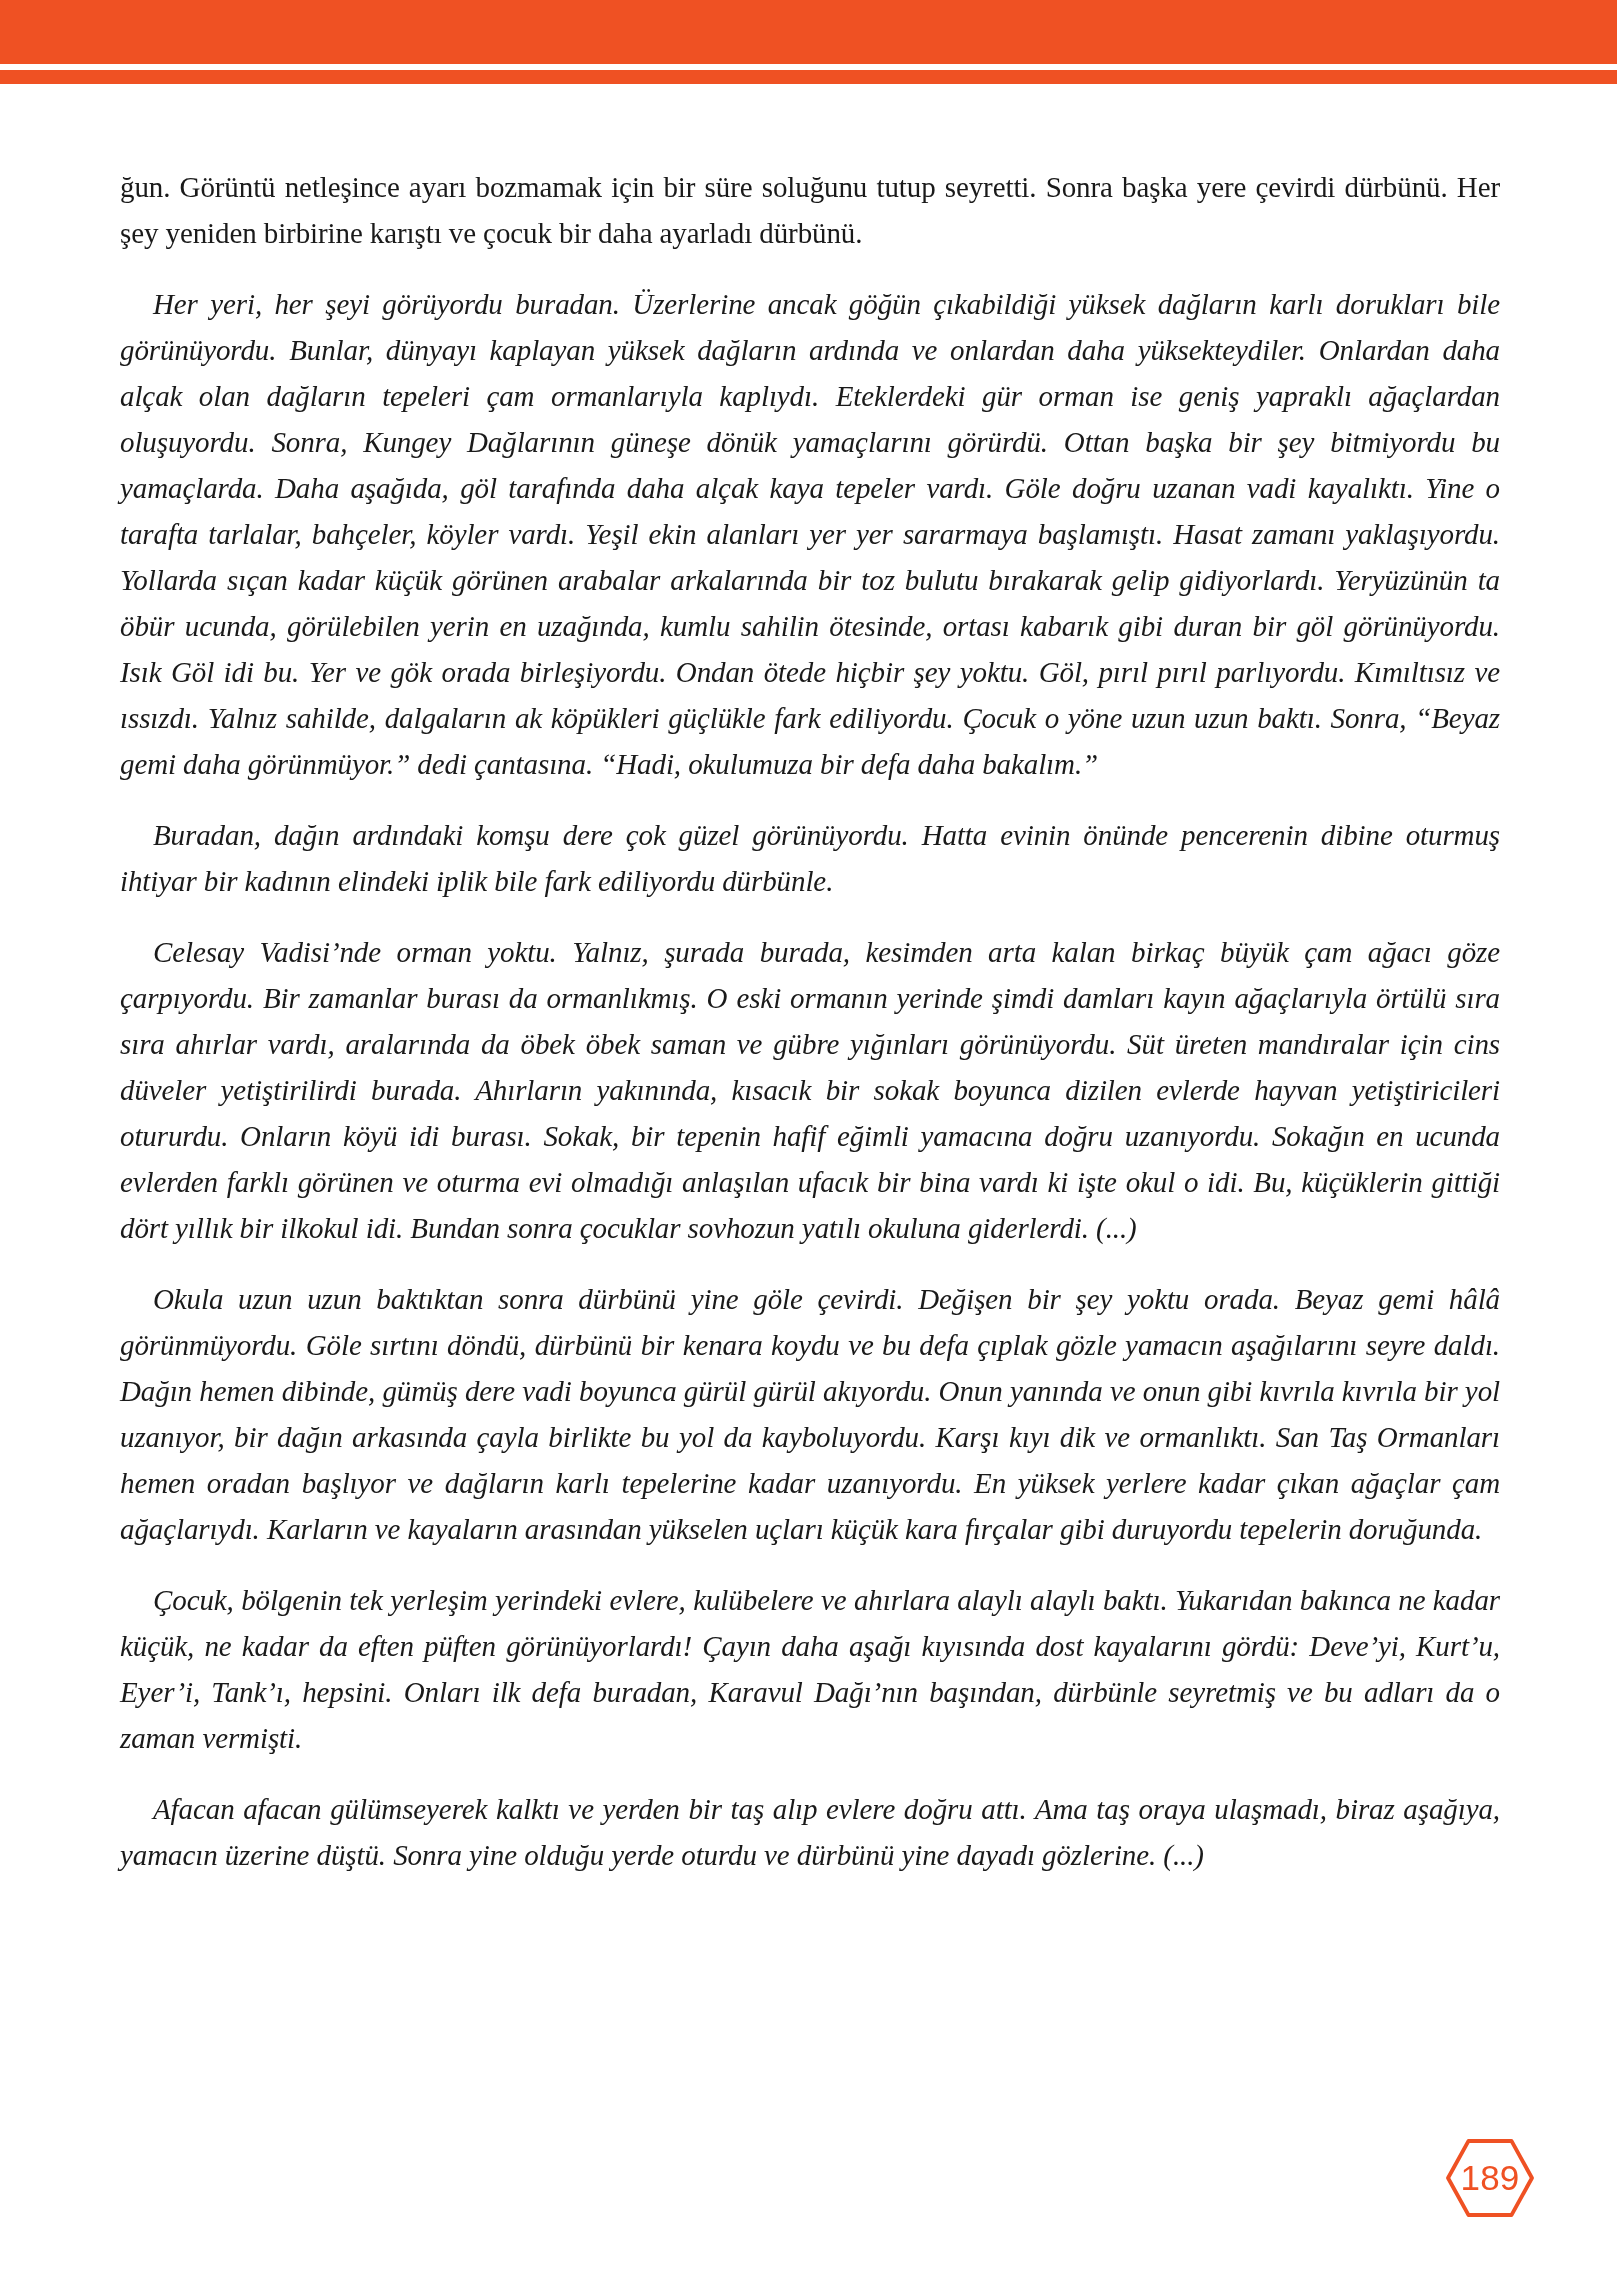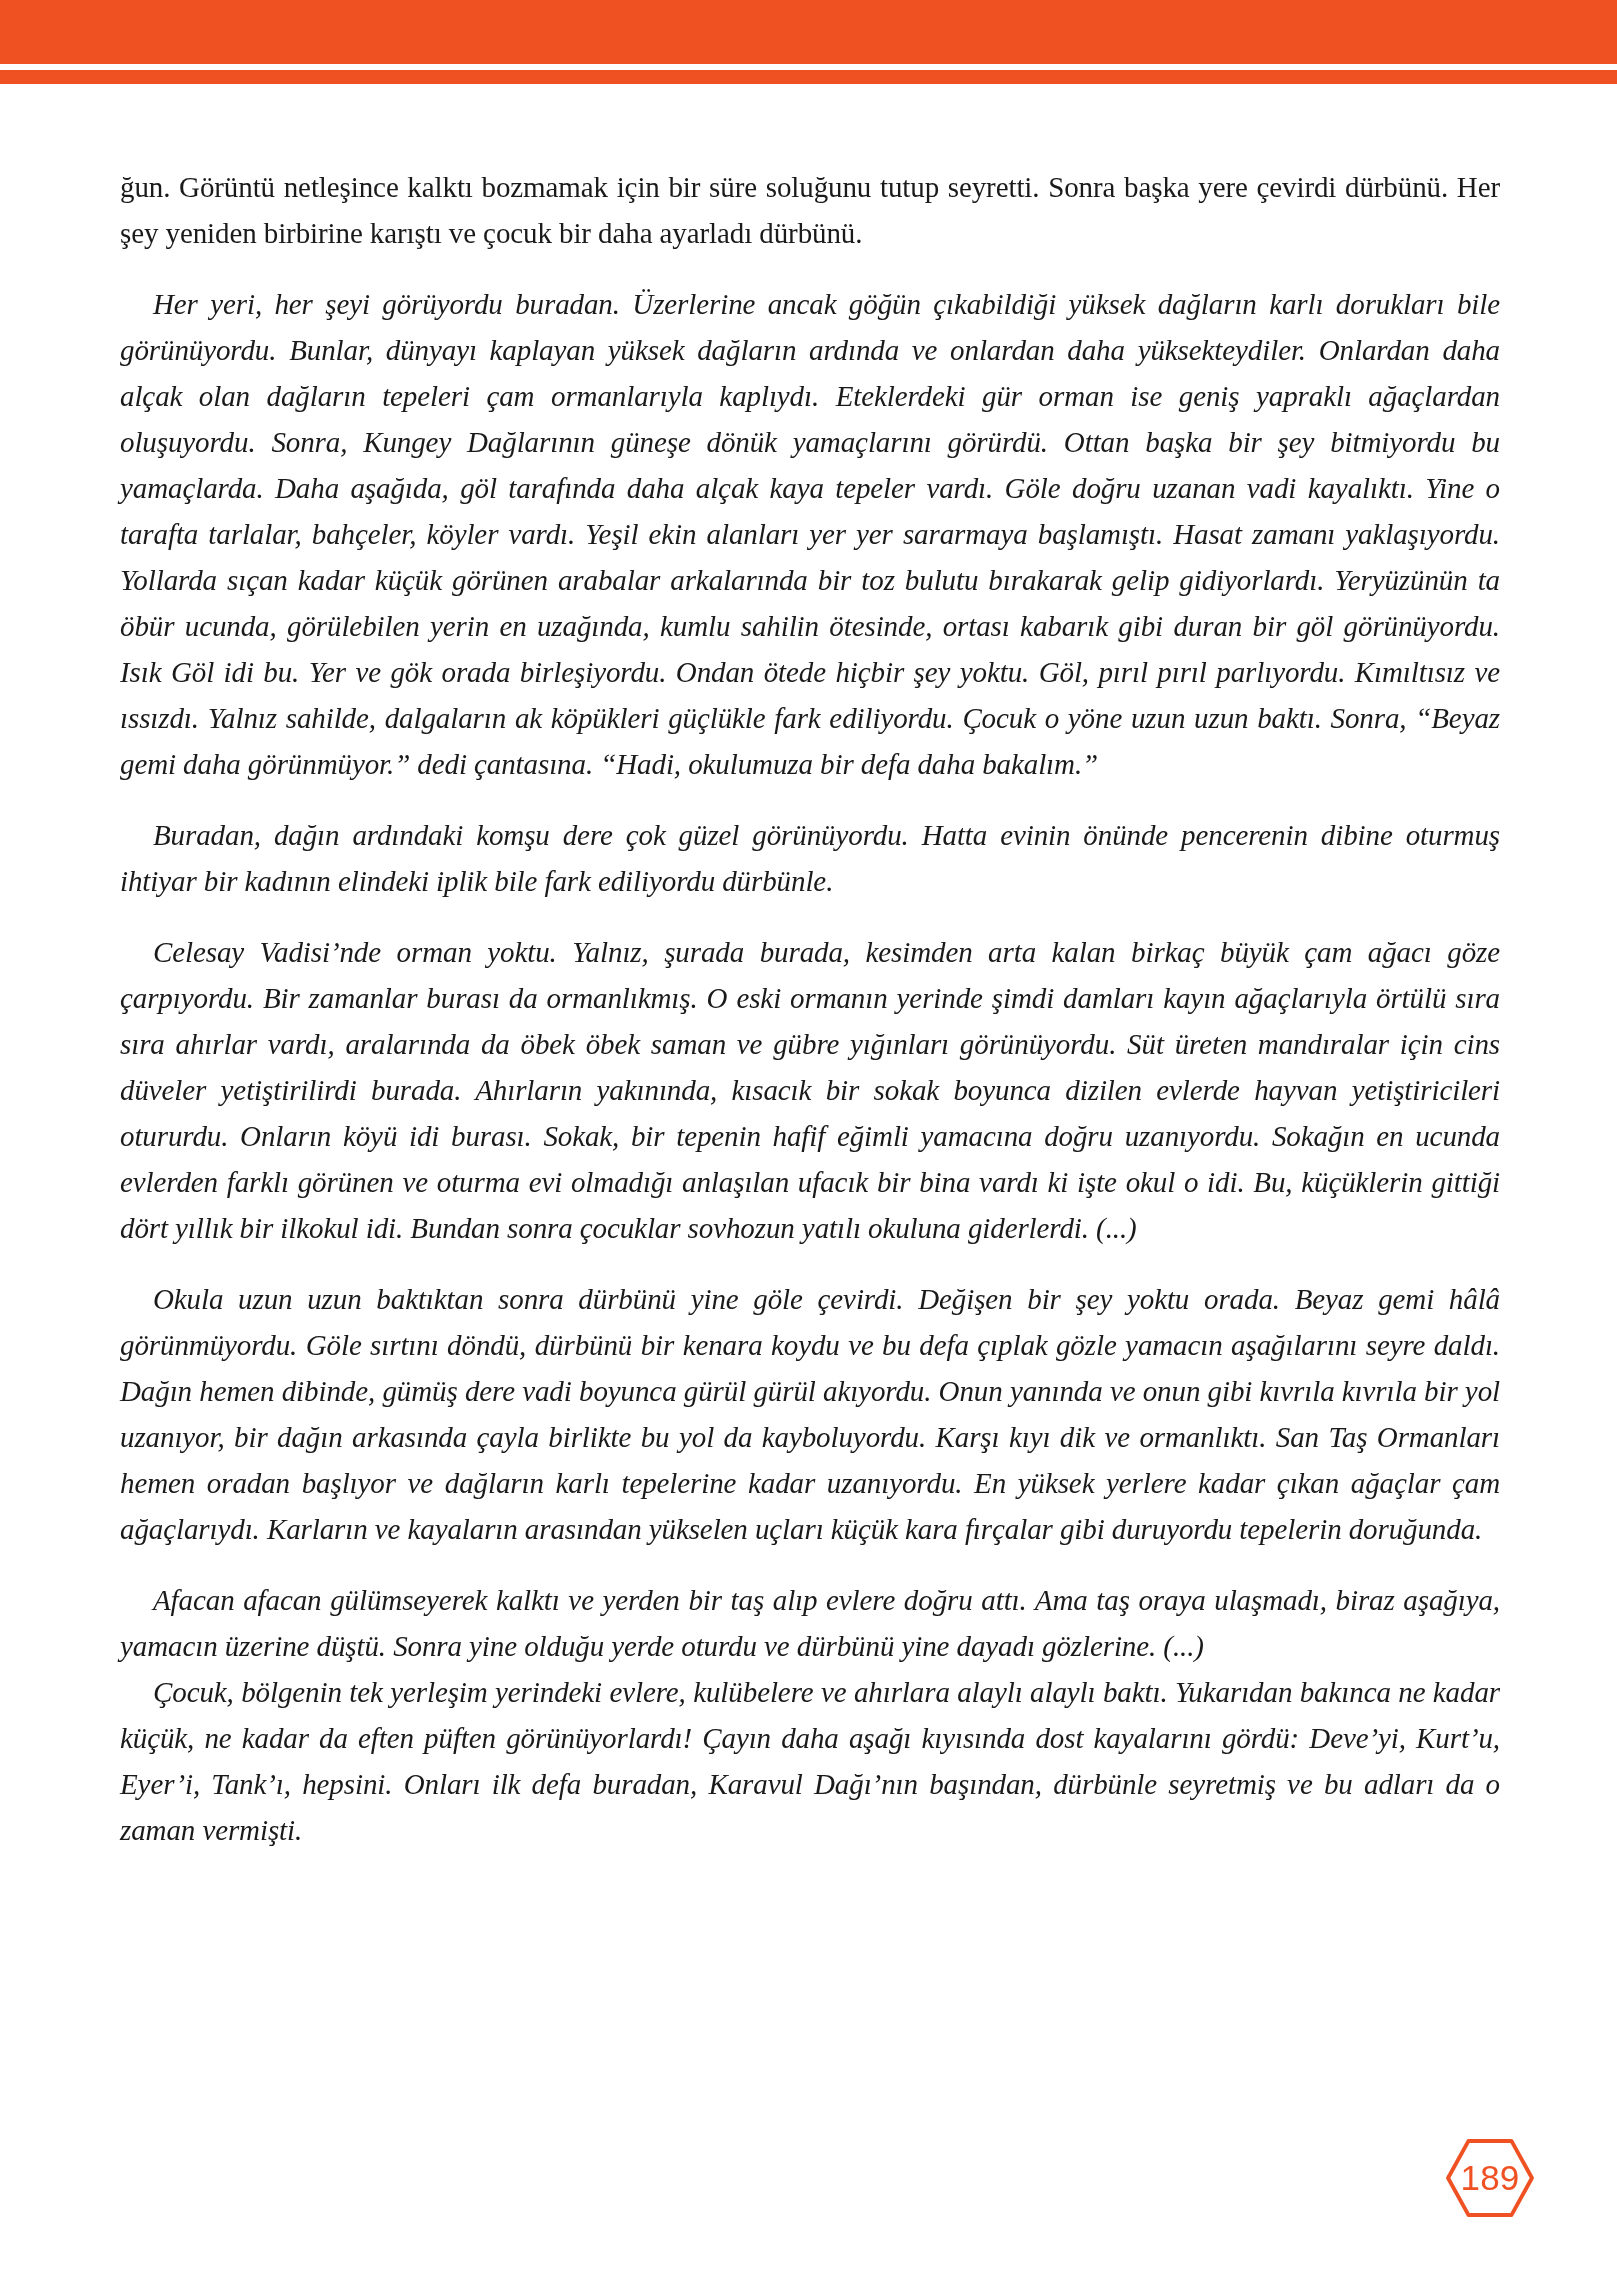--- a/index.html
+++ b/index.html
@@ -98,33 +98,33 @@
 </style>
 </head>
 <body>
 
 <div class="top-band"></div>
 <div class="band-rule-white"></div>
 <div class="band-rule-lower"></div>
 
 <div class="page-body">
 
-  <p class="para">ğun. Görüntü netleşince kalktı bozmamak için bir süre soluğunu tutup seyretti. Sonra başka yere çevirdi dürbünü. Her şey yeniden birbirine karıştı ve çocuk bir daha ayarladı dürbünü.</p>
+  <p class="para">ğun. Görüntü netleşince ayarı bozmamak için bir süre soluğunu tutup seyretti. Sonra başka yere çevirdi dürbünü. Her şey yeniden birbirine karıştı ve çocuk bir daha ayarladı dürbünü.</p>
 
   <p class="para indent">Her yeri, her şeyi görüyordu buradan. Üzerlerine ancak göğün çıkabildiği yüksek dağların karlı dorukları bile görünüyordu. Bunlar, dünyayı kaplayan yüksek dağların ardında ve onlardan daha yüksekteydiler. Onlardan daha alçak olan dağların tepeleri çam ormanlarıyla kaplıydı. Eteklerdeki gür orman ise geniş yapraklı ağaçlardan oluşuyordu. Sonra, Kungey Dağlarının güneşe dönük yamaçlarını görürdü. Ottan başka bir şey bitmiyordu bu yamaçlarda. Daha aşağıda, göl tarafında daha alçak kaya tepeler vardı. Göle doğru uzanan vadi kayalıktı. Yine o tarafta tarlalar, bahçeler, köyler vardı. Yeşil ekin alanları yer yer sararmaya başlamıştı. Hasat zamanı yaklaşıyordu. Yollarda sıçan kadar küçük görünen arabalar arkalarında bir toz bulutu bırakarak gelip gidiyorlardı. Yeryüzünün ta öbür ucunda, görülebilen yerin en uzağında, kumlu sahilin ötesinde, ortası kabarık gibi duran bir göl görünüyordu. Isık Göl idi bu. Yer ve gök orada birleşiyordu. Ondan ötede hiçbir şey yoktu. Göl, pırıl pırıl parlıyordu. Kımıltısız ve ıssızdı. Yalnız sahilde, dalgaların ak köpükleri güçlükle fark ediliyordu. Çocuk o yöne uzun uzun baktı. Sonra, “Beyaz gemi daha görünmüyor.” dedi çantasına. “Hadi, okulumuza bir defa daha bakalım.”</p>
 
   <p class="para indent">Buradan, dağın ardındaki komşu dere çok güzel görünüyordu. Hatta evinin önünde pencerenin dibine oturmuş ihtiyar bir kadının elindeki iplik bile fark ediliyordu dürbünle.</p>
 
   <p class="para indent">Celesay Vadisi’nde orman yoktu. Yalnız, şurada burada, kesimden arta kalan birkaç büyük çam ağacı göze çarpıyordu. Bir zamanlar burası da ormanlıkmış. O eski ormanın yerinde şimdi damları kayın ağaçlarıyla örtülü sıra sıra ahırlar vardı, aralarında da öbek öbek saman ve gübre yığınları görünüyordu. Süt üreten mandıralar için cins düveler yetiştirilirdi burada. Ahırların yakınında, kısacık bir sokak boyunca dizilen evlerde hayvan yetiştiricileri otururdu. Onların köyü idi burası. Sokak, bir tepenin hafif eğimli yamacına doğru uzanıyordu. Sokağın en ucunda evlerden farklı görünen ve oturma evi olmadığı anlaşılan ufacık bir bina vardı ki işte okul o idi. Bu, küçüklerin gittiği dört yıllık bir ilkokul idi. Bundan sonra çocuklar sovhozun yatılı okuluna giderlerdi. (...)</p>
 
   <p class="para indent">Okula uzun uzun baktıktan sonra dürbünü yine göle çevirdi. Değişen bir şey yoktu orada. Beyaz gemi hâlâ görünmüyordu. Göle sırtını döndü, dürbünü bir kenara koydu ve bu defa çıplak gözle yamacın aşağılarını seyre daldı. Dağın hemen dibinde, gümüş dere vadi boyunca gürül gürül akıyordu. Onun yanında ve onun gibi kıvrıla kıvrıla bir yol uzanıyor, bir dağın arkasında çayla birlikte bu yol da kayboluyordu. Karşı kıyı dik ve ormanlıktı. San Taş Ormanları hemen oradan başlıyor ve dağların karlı tepelerine kadar uzanıyordu. En yüksek yerlere kadar çıkan ağaçlar çam ağaçlarıydı. Karların ve kayaların arasından yükselen uçları küçük kara fırçalar gibi duruyordu tepelerin doruğunda.</p>
 
+  <p class="para indent">Çocuk, bölgenin tek yerleşim yerindeki evlere, kulübelere ve ahırlara alaylı alaylı baktı. Yukarıdan bakınca ne kadar küçük, ne kadar da eften püften görünüyorlardı! Çayın daha aşağı kıyısında dost kayalarını gördü: Deve’yi, Kurt’u, Eyer’i, Tank’ı, hepsini. Onları ilk defa buradan, Karavul Dağı’nın başından, dürbünle seyretmiş ve bu adları da o zaman vermişti.</p>
+
   <p class="para indent last">Afacan afacan gülümseyerek kalktı ve yerden bir taş alıp evlere doğru attı. Ama taş oraya ulaşmadı, biraz aşağıya, yamacın üzerine düştü. Sonra yine olduğu yerde oturdu ve dürbünü yine dayadı gözlerine. (...)</p>
-
-  <p class="para indent">Çocuk, bölgenin tek yerleşim yerindeki evlere, kulübelere ve ahırlara alaylı alaylı baktı. Yukarıdan bakınca ne kadar küçük, ne kadar da eften püften görünüyorlardı! Çayın daha aşağı kıyısında dost kayalarını gördü: Deve’yi, Kurt’u, Eyer’i, Tank’ı, hepsini. Onları ilk defa buradan, Karavul Dağı’nın başından, dürbünle seyretmiş ve bu adları da o zaman vermişti.</p>
 
 </div>
 
 <div class="page-badge">
   <svg viewBox="0 0 92 82" xmlns="http://www.w3.org/2000/svg">
     <polygon points="24,3 68,3 89,41 68,79 24,79 3,41" fill="none" stroke="#ef5123" stroke-width="4" stroke-linejoin="round"></polygon>
   </svg>
   <div class="num">189</div>
 </div>
 

